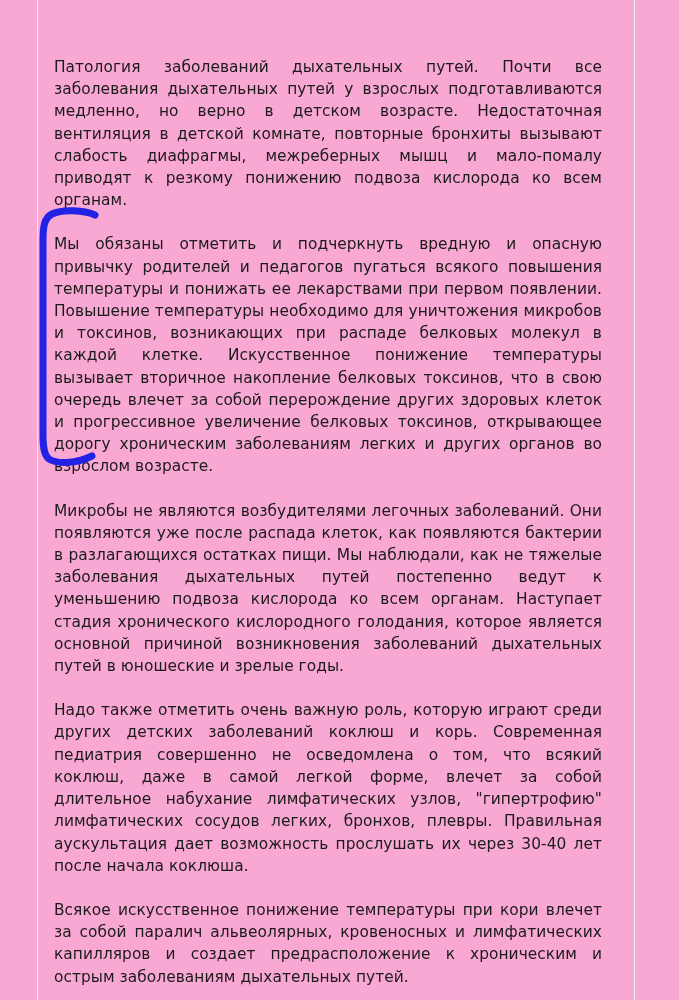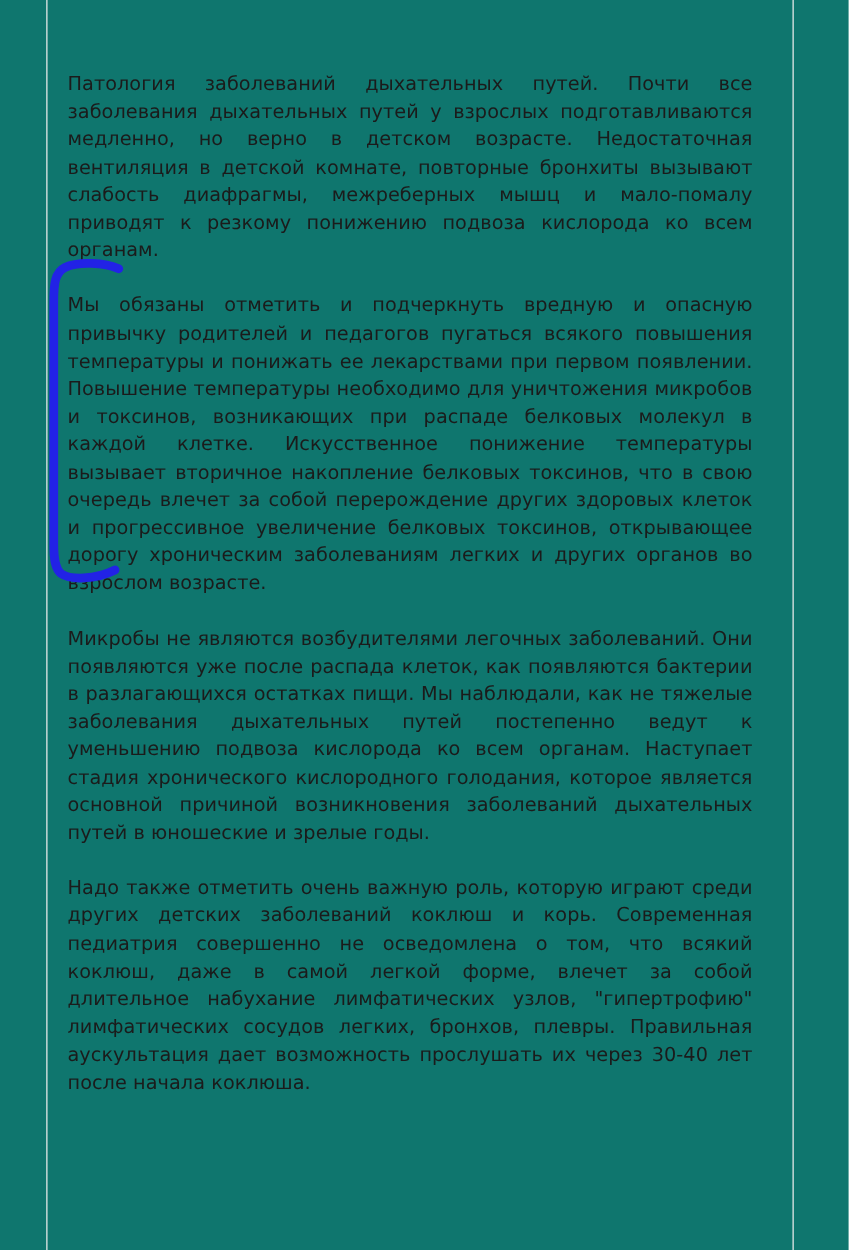--- a/index.html
+++ b/index.html
@@ -4,21 +4,21 @@
 <style>
   html, body {
     margin: 0;
     padding: 0;
     background: #ffffff;
   }
   #page {
     position: relative;
     width: 679px;
     height: 1000px;
-    background: #0f766e;
+    background: #f9a8d4;
     overflow: hidden;
     font-family: "DejaVu Sans", "Liberation Sans", sans-serif;
   }
   
   .page-rule {
     position: absolute;
     top: 0;
     bottom: 0;
     width: 1px;
     background: #ececec;
@@ -61,20 +61,21 @@
 <div id="page">
 
   <div class="page-rule left"></div>
   <div class="page-rule right"></div>
 
   <div id="text-column">
     <p class="doc-paragraph">Патология заболеваний дыхательных путей. Почти все заболевания дыхательных путей у взрослых подготавливаются медленно, но верно в детском возрасте. Недостаточная вентиляция в детской комнате, повторные бронхиты вызывают слабость диафрагмы, межреберных мышц и мало-помалу приводят к резкому понижению подвоза кислорода ко всем органам.</p>
     <p class="doc-paragraph">Мы обязаны отметить и подчеркнуть вредную и опасную привычку родителей и педагогов пугаться всякого повышения температуры и понижать ее лекарствами при первом появлении. Повышение температуры необходимо для уничтожения микробов и токсинов, возникающих при распаде белковых молекул в каждой клетке. Искусственное понижение температуры вызывает вторичное накопление белковых токсинов, что в свою очередь влечет за собой перерождение других здоровых клеток и прогрессивное увеличение белковых токсинов, открывающее дорогу хроническим заболеваниям легких и других органов во взрослом возрасте.</p>
     <p class="doc-paragraph">Микробы не являются возбудителями легочных заболеваний. Они появляются уже после распада клеток, как появляются бактерии в разлагающихся остатках пищи. Мы наблюдали, как не тяжелые заболевания дыхательных путей постепенно ведут к уменьшению подвоза кислорода ко всем органам. Наступает стадия хронического кислородного голодания, которое является основной причиной возникновения заболеваний дыхательных путей в юношеские и зрелые годы.</p>
     <p class="doc-paragraph">Надо также отметить очень важную роль, которую играют среди других детских заболеваний коклюш и корь. Современная педиатрия совершенно не осведомлена о том, что всякий коклюш, даже в самой легкой форме, влечет за собой длительное набухание лимфатических узлов, "гипертрофию" лимфатических сосудов легких, бронхов, плевры. Правильная аускультация дает возможность прослушать их через 30-40 лет после начала коклюша.</p>
+    <p class="doc-paragraph">Всякое искусственное понижение температуры при кори влечет за собой паралич альвеолярных, кровеносных и лимфатических капилляров и создает предрасположение к хроническим и острым заболеваниям дыхательных путей.</p>
 
   </div>
 
   <div id="margin-bracket">
     <svg width="70" height="275" viewBox="0 0 70 275" fill="none" xmlns="http://www.w3.org/2000/svg" aria-hidden="true">
       <path id="bracket-path" d="M 59 12 C 48 7, 26 6, 16 11 C 8 15, 7 24, 7 38 L 7 232 C 7 244, 8 252, 13 256 C 20 261, 40 261, 56 253" stroke="#2222e6" stroke-width="7" stroke-linecap="round" stroke-linejoin="round" fill="none"></path>
     </svg>
   </div>
 
 </div>

